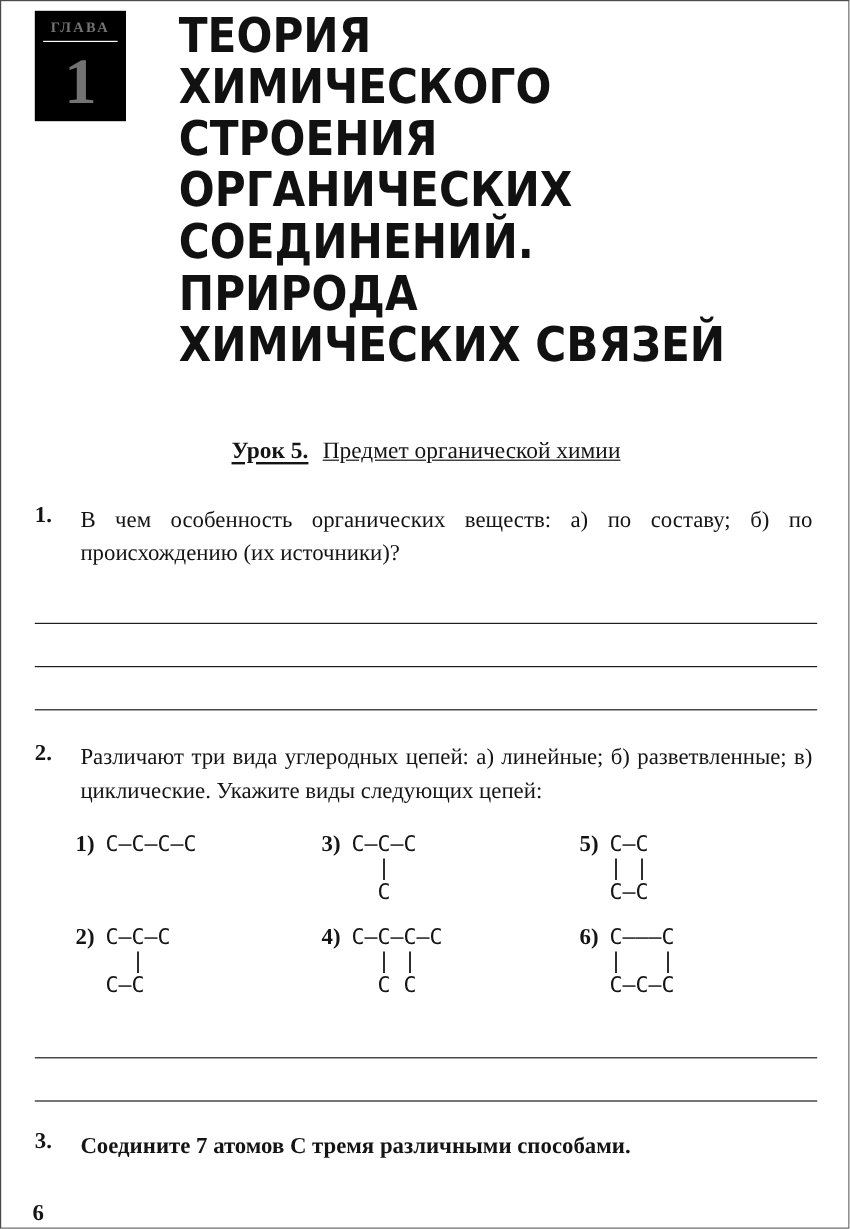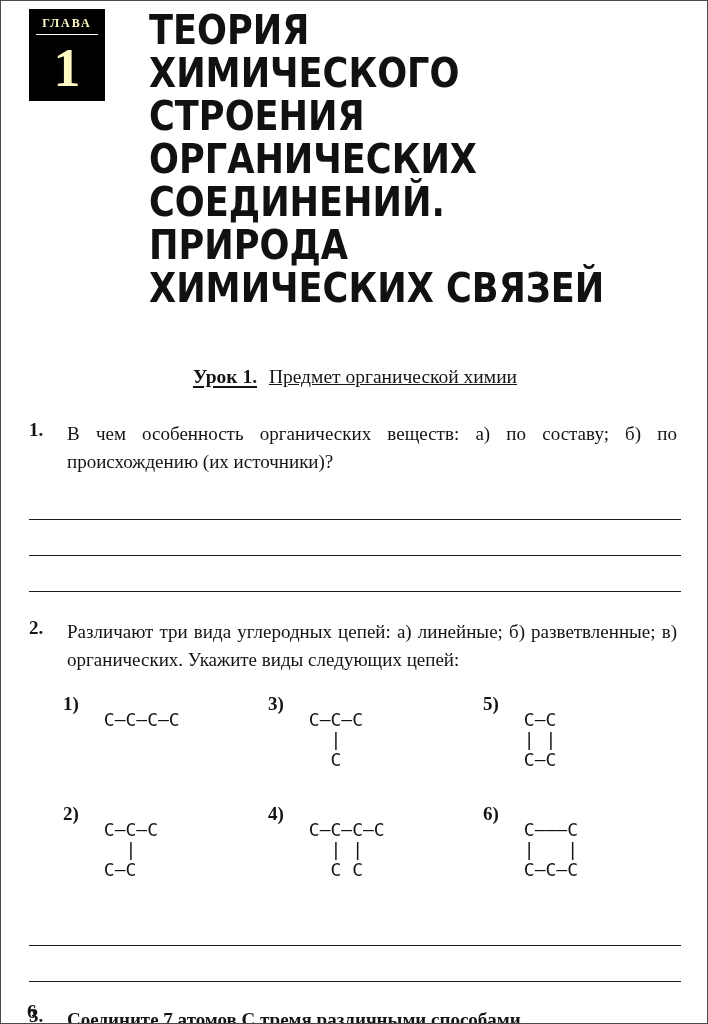--- a/index.html
+++ b/index.html
@@ -11,21 +11,21 @@
     border:1px solid #4a4a4a;
     font-family:"Liberation Serif", serif;
     color:#141414;
     overflow:hidden;
   }
   .content { padding:8px 26px 0 28px; }
 
   
   .chapter-header { display:flex; align-items:flex-start; }
   .chapter-box {
-    width:76px; height:92px; background:#000; color:#fef9c3;
+    width:76px; height:92px; background:#000; color:#737373;
     display:flex; flex-direction:column; align-items:center;
     flex-shrink:0;
   }
   .chapter-label {
     font-size:12px; font-weight:bold; letter-spacing:2px;
     margin-top:7px; padding:0 6px 3px 6px;
     border-bottom:1px solid #fff;
   }
   .chapter-number {
     font-size:54px; font-weight:bold; line-height:66px;
@@ -82,21 +82,21 @@
     grid-auto-flow:column;
     row-gap:18px;
     align-items:start;
   }
   .structure { display:flex; align-items:flex-start; }
   .s-label {
     font-weight:bold; font-size:19px; line-height:20px;
     margin-right:9px;
   }
   .s-diagram {
-    margin:16px;
+    margin:0;
     font-family:"DejaVu Sans Mono", monospace;
     font-size:18px; line-height:20px;
     white-space:pre;
   }
 
   .blank-answer-space { height:88px; }
 
   .page-number {
     position:absolute; left:26px; bottom:0px;
     font-weight:bold; font-size:19px;
@@ -113,38 +113,38 @@
         <div class="chapter-label">ГЛАВА</div>
         <div class="chapter-number">1</div>
       </div>
       <h1 class="chapter-title">ТЕОРИЯ ХИМИЧЕСКОГО
 СТРОЕНИЯ ОРГАНИЧЕСКИХ
 СОЕДИНЕНИЙ. ПРИРОДА
 ХИМИЧЕСКИХ СВЯЗЕЙ</h1>
     </header>
 
     <h2 class="lesson-heading">
-      <span class="lesson-label">Урок 1.</span>
+      <span class="lesson-label">Урок 5.</span>
       <span class="lesson-title">Предмет органической химии</span>
     </h2>
 
     <section class="question">
       <span class="q-num">1.</span>
       <p class="q-text">В чем особенность органических веществ: а) по составу; б) по происхождению (их источники)?</p>
     </section>
 
     <div class="answer-lines">
       <div class="answer-line"></div>
       <div class="answer-line"></div>
       <div class="answer-line"></div>
     </div>
 
     <section class="question" style="margin-top:22px;">
       <span class="q-num">2.</span>
-      <p class="q-text">Различают три вида углеродных цепей: а) линейные; б) разветвленные; в) органических. Укажите виды следующих цепей:</p>
+      <p class="q-text">Различают три вида углеродных цепей: а) линейные; б) разветвленные; в) циклические. Укажите виды следующих цепей:</p>
     </section>
 
     <div class="structures-grid">
       <div class="structure">
         <span class="s-label">1)</span>
         <pre class="s-diagram">С—С—С—С</pre>
       </div>
       <div class="structure">
         <span class="s-label">2)</span>
         <pre class="s-diagram">С—С—С

